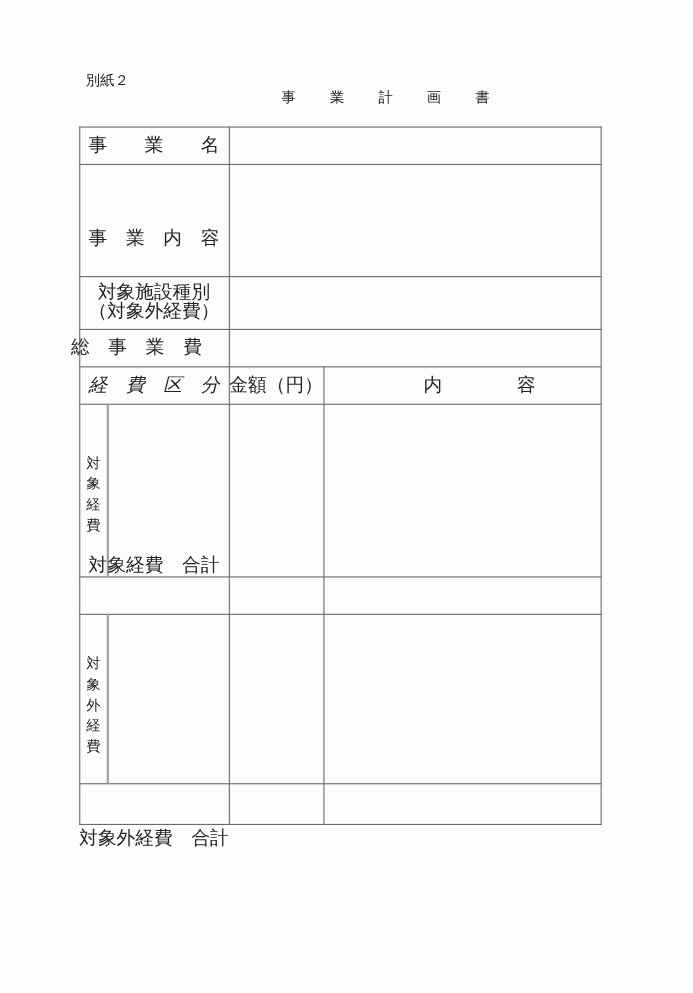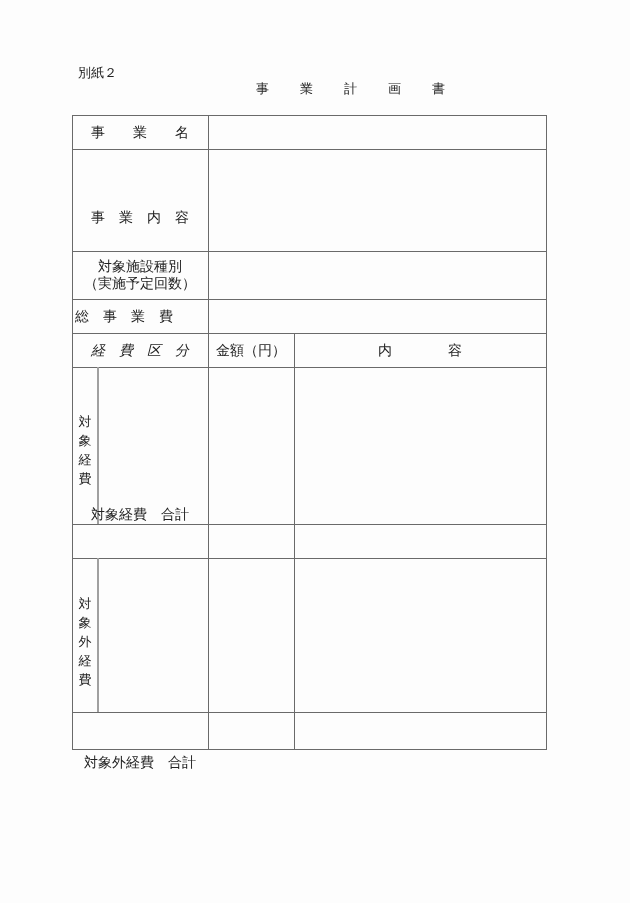--- a/index.html
+++ b/index.html
@@ -2,21 +2,21 @@
 <html><head>
 <meta charset="utf-8">
 <style>
   html, body { margin:0; padding:0; }
   body { width:630px; height:903px; background:#fdfdfd; position:relative; font-family:"DejaVu Serif","Liberation Serif",serif; color:#222; overflow:hidden; }
   .label-top { position:absolute; left:78px; top:64px; font-size:13px;font-family:Liberation Serif, serif; }
   .doc-title { position:absolute; left:256px; top:80px; font-size:13px; letter-spacing:9px; }
   .hl { position:absolute; height:1px; background:#6a6a6a; }
   .vl { position:absolute; width:1px; background:#6a6a6a; }
   .vl.light { background:#a0a0a0; width:2px; }
-  .cell-text { position:absolute; font-size:14px; text-align:center; display:flex; align-items:center; justify-content:center; line-height:17px; }
+  .cell-text { position:absolute; font-size:17px; text-align:center; display:flex; align-items:center; justify-content:center; line-height:17px; }
   .vert { position:absolute; font-size:13px; width:16px; line-height:19px; text-align:center; }
   .editable { position:absolute; }
 </style>
 </head>
 <body>
 
 <div class="label-top">別紙２</div>
 <div class="doc-title">事　業　計　画　書</div>
 
 <div>
@@ -40,30 +40,30 @@
   <div class="vl light" style="left:97px;top:558px;height:154px;"></div>
 
   <div class="cell-text" style="left:72px;top:115px;width:136px;height:34px;">事　　業　　名</div>
   <div class="editable" style="left:209px;top:116px;width:337px;height:33px;"></div>
 
   <div class="cell-text" style="left:72px;top:166px;width:136px;height:102px;">事　業　内　容</div>
   <div class="editable" style="left:209px;top:150px;width:337px;height:101px;"></div>
 
   <div class="cell-text" style="left:72px;top:251px;width:136px;height:48px;flex-direction:column;">
     <span>対象施設種別</span>
-    <span>（実施予定回数）</span>
+    <span>（対象外経費）</span>
   </div>
   <div class="editable" style="left:209px;top:252px;width:337px;height:47px;"></div>
 
   <div class="cell-text" style="left:56px;top:299px;width:136px;height:34px;">総　事　業　費</div>
   <div class="editable" style="left:209px;top:300px;width:337px;height:33px;"></div>
 
   <div class="cell-text" style="left:72px;top:333px;width:136px;height:34px;font-style:italic;">経　費　区　分</div>
   <div class="cell-text" style="left:208px;top:333px;width:86px;height:34px;">金額（円）</div>
-  <div class="cell-text" style="left:294px;top:333px;width:252px;height:34px;">内　　　　容</div>
+  <div class="cell-text" style="left:294px;top:333px;width:252px;height:34px;padding-left:16px;">内　　　　容</div>
 
   <div class="vert" style="left:77px;top:412px;">
     <div>対</div>
     <div>象</div>
     <div>経</div>
     <div>費</div>
   </div>
   <div class="editable" style="left:99px;top:368px;width:109px;height:156px;"></div>
   <div class="editable" style="left:209px;top:368px;width:85px;height:156px;"></div>
   <div class="editable" style="left:295px;top:368px;width:251px;height:156px;"></div>

